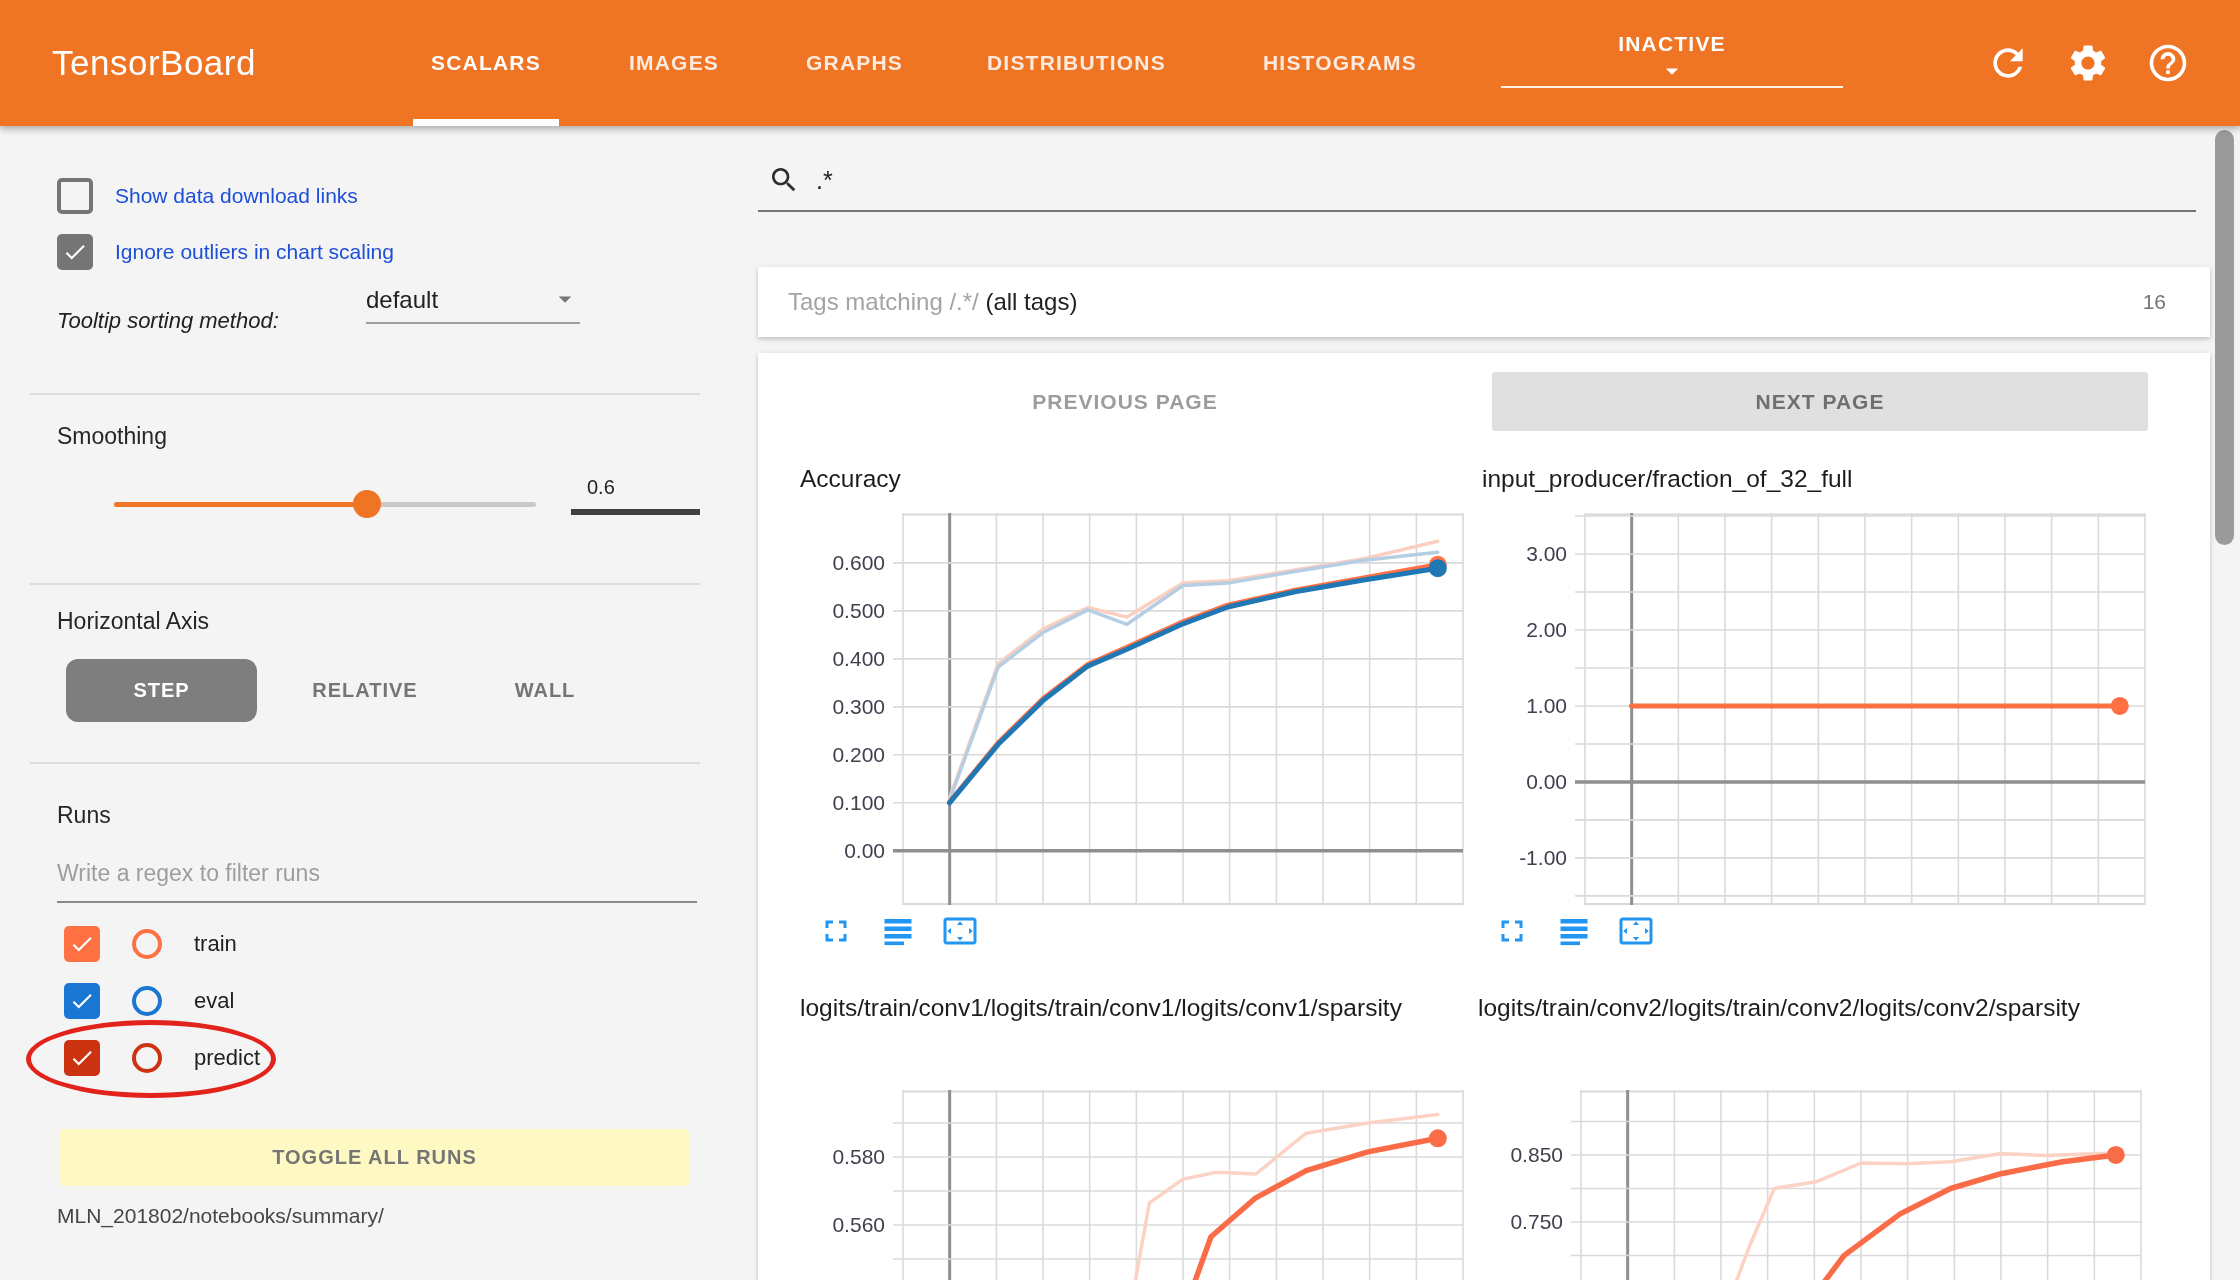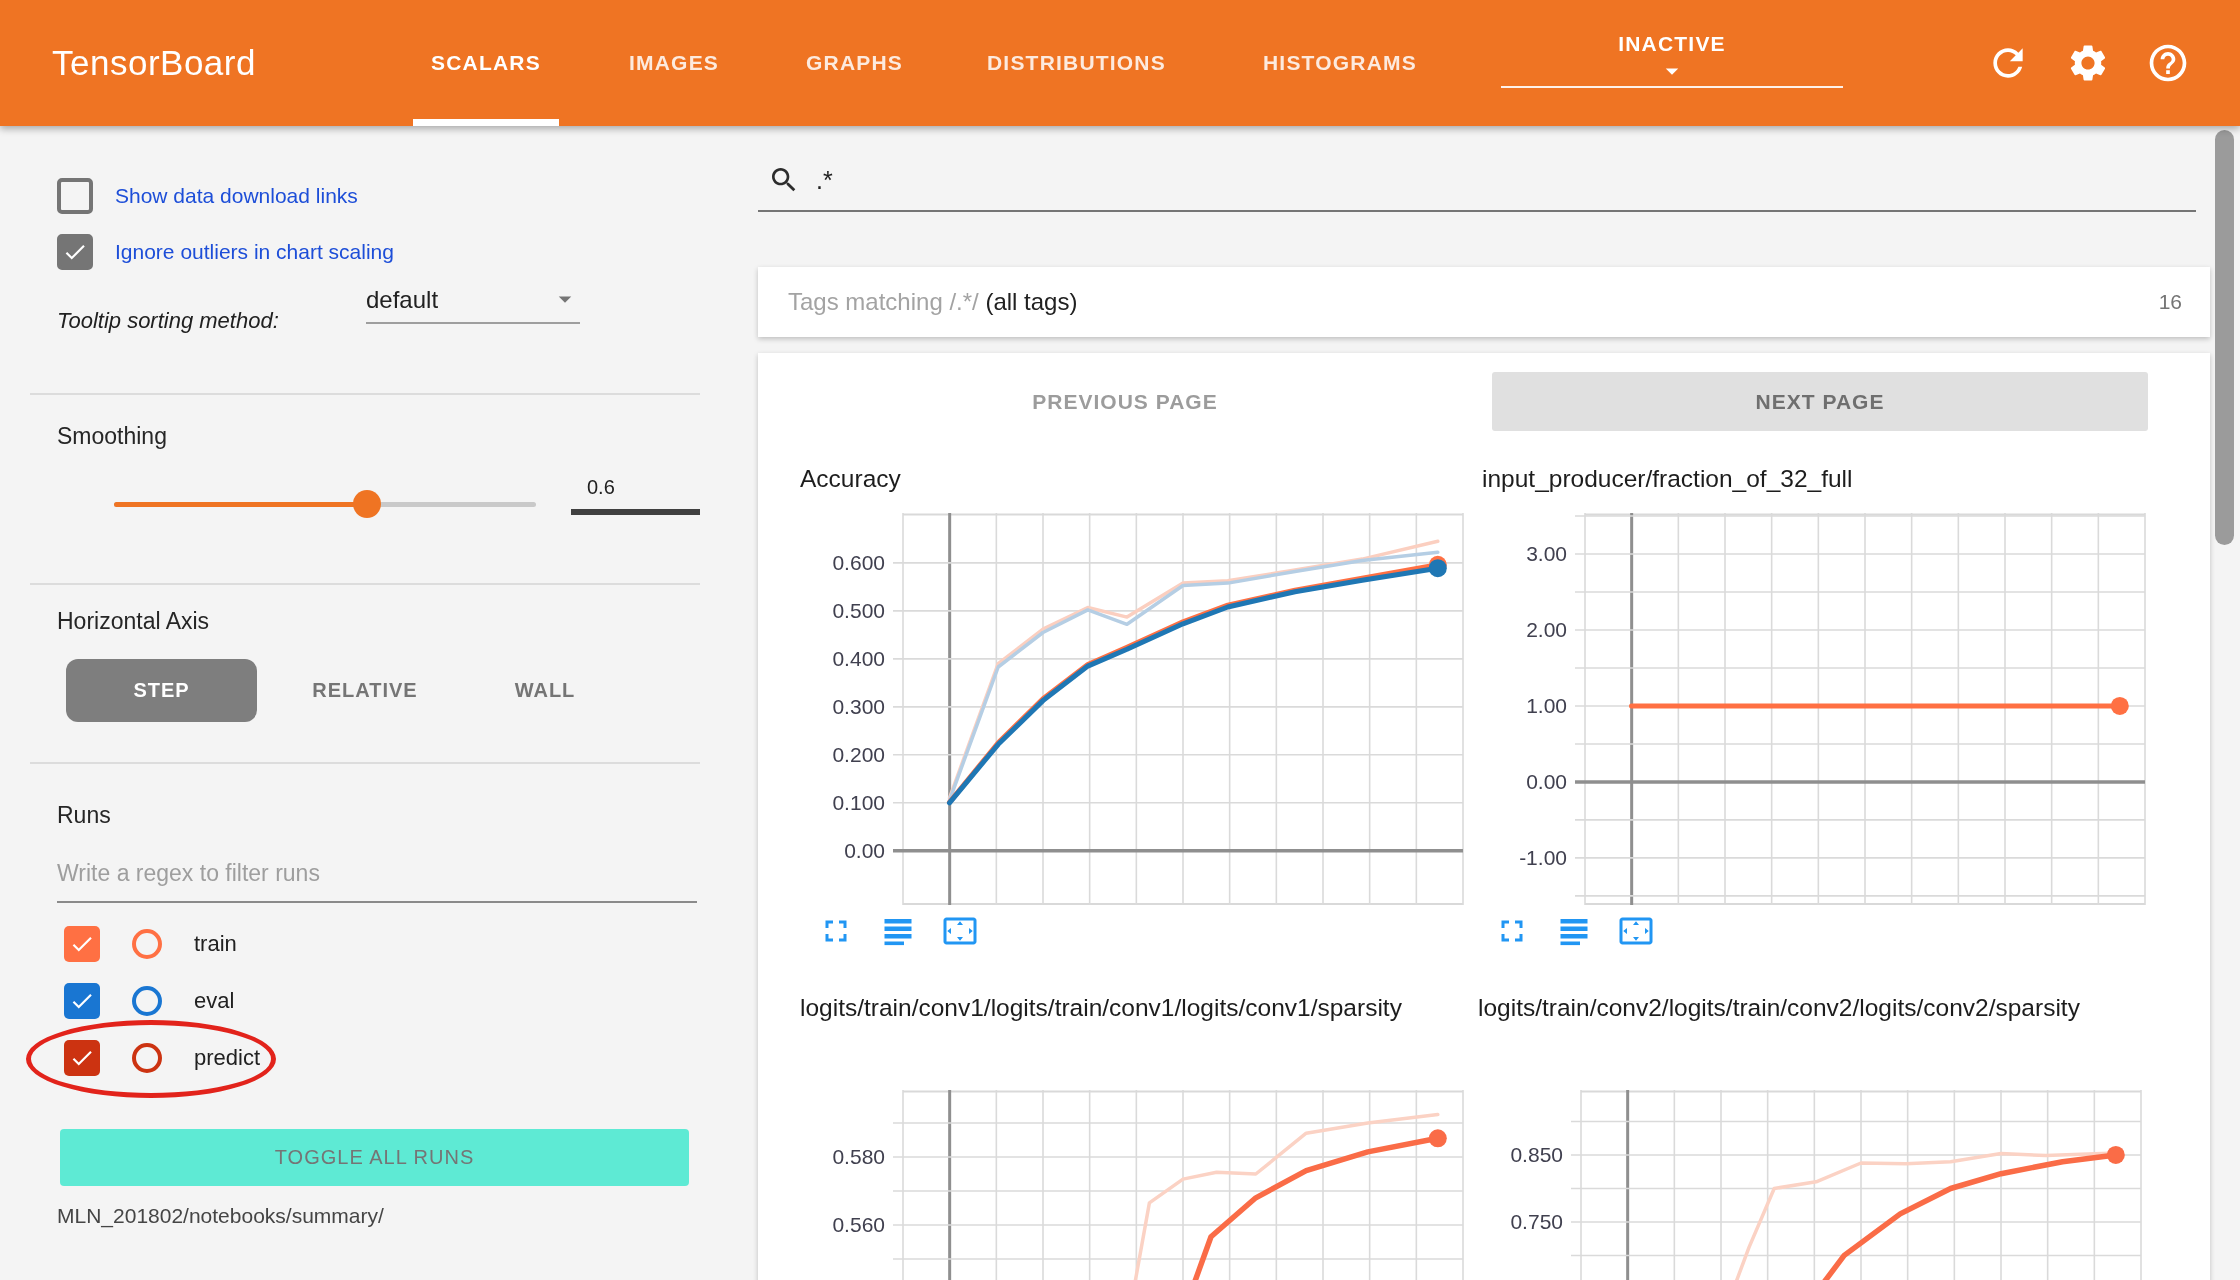--- a/index.html
+++ b/index.html
@@ -47,37 +47,37 @@
   .axisbtn.active { background:#7e7e7e; color:#fff; border-radius:12px; }
   .filterinput { position:absolute; left:57px; width:640px; border:none; outline:none; background:transparent;
     border-bottom:2px solid #8a8a8a; font-size:23px; color:#212121; padding:6px 0 14px 0;
     font-family:"Liberation Sans", sans-serif; }
   .filterinput::placeholder { color:#9e9e9e; }
   .runrow { position:absolute; left:64px; display:flex; align-items:center; gap:32px; font-size:22px; }
   .runcb { width:36px; height:36px; border-radius:5px; display:flex; align-items:center; justify-content:center;
     flex:none; cursor:pointer; }
   .runcb svg { width:26px; height:26px; fill:#fff; }
   .runcircle { width:30px; height:30px; border-radius:50%; border:4px solid #999; flex:none; cursor:pointer; }
-  .togglebtn { position:absolute; left:60px; width:629px; height:57px; background:#5eead4; border-radius:4px;
+  .togglebtn { position:absolute; left:60px; width:629px; height:57px; background:#fef9c3; border-radius:4px;
     display:flex; align-items:center; justify-content:center; color:#757575; font-size:20px;
-    letter-spacing:1px; cursor:pointer; font-weight:normal; }
+    letter-spacing:1px; cursor:pointer; font-weight:bold; }
   .logdir { position:absolute; left:57px; font-size:21px; color:#454545; }
   .annotation { position:absolute; left:26px; top:1020px; width:250px; height:78px;
     border:5px solid #e2231b; border-radius:50%; z-index:30; }
   
   .searchrow { position:absolute; left:758px; top:150px; width:1438px; height:62px;
     border-bottom:2px solid #757575; display:flex; align-items:center; gap:14px; }
   .searchrow svg { width:32px; height:32px; fill:#2c2c2c; flex:none; margin-left:10px; }
   .searchinput { border:none; outline:none; background:transparent; font-size:25px; color:#212121;
     width:1300px; font-family:"Liberation Sans", sans-serif; }
   .card { position:absolute; background:#fff; box-shadow:0 2px 5px rgba(0,0,0,.22); }
   .tagscard { left:758px; top:267px; width:1452px; height:70px; display:flex; align-items:center; }
   .tagstitle { margin-left:30px; font-size:24px; color:#212121; flex:1; }
   .tagstitle .dim { color:#a3a3a3; }
-  .tagscount { margin-right:28px; font-size:21px; color:#757575; }
+  .tagscount { margin-right:44px; font-size:21px; color:#757575; }
   .maincard { left:758px; top:353px; width:1452px; height:940px; }
   .prevbtn { position:absolute; left:0; top:19px; width:734px; height:59px; display:flex; align-items:center;
     justify-content:center; color:#9c9c9c; font-size:21px; letter-spacing:1px; font-weight:bold; cursor:pointer; }
   .nextbtn { position:absolute; left:734px; top:19px; width:656px; height:59px; background:#e0e0e0; border-radius:3px;
     display:flex; align-items:center; justify-content:center; color:#6f6f6f; font-size:21px;
     letter-spacing:1px; font-weight:bold; cursor:pointer; }
   .charttitle { position:absolute; font-size:24.5px; color:#1d1d1d; line-height:36px; width:655px;
     word-break:break-all; }
   .chartsvg { position:absolute; }
   .iconrow { position:absolute; display:flex; gap:26px; }

